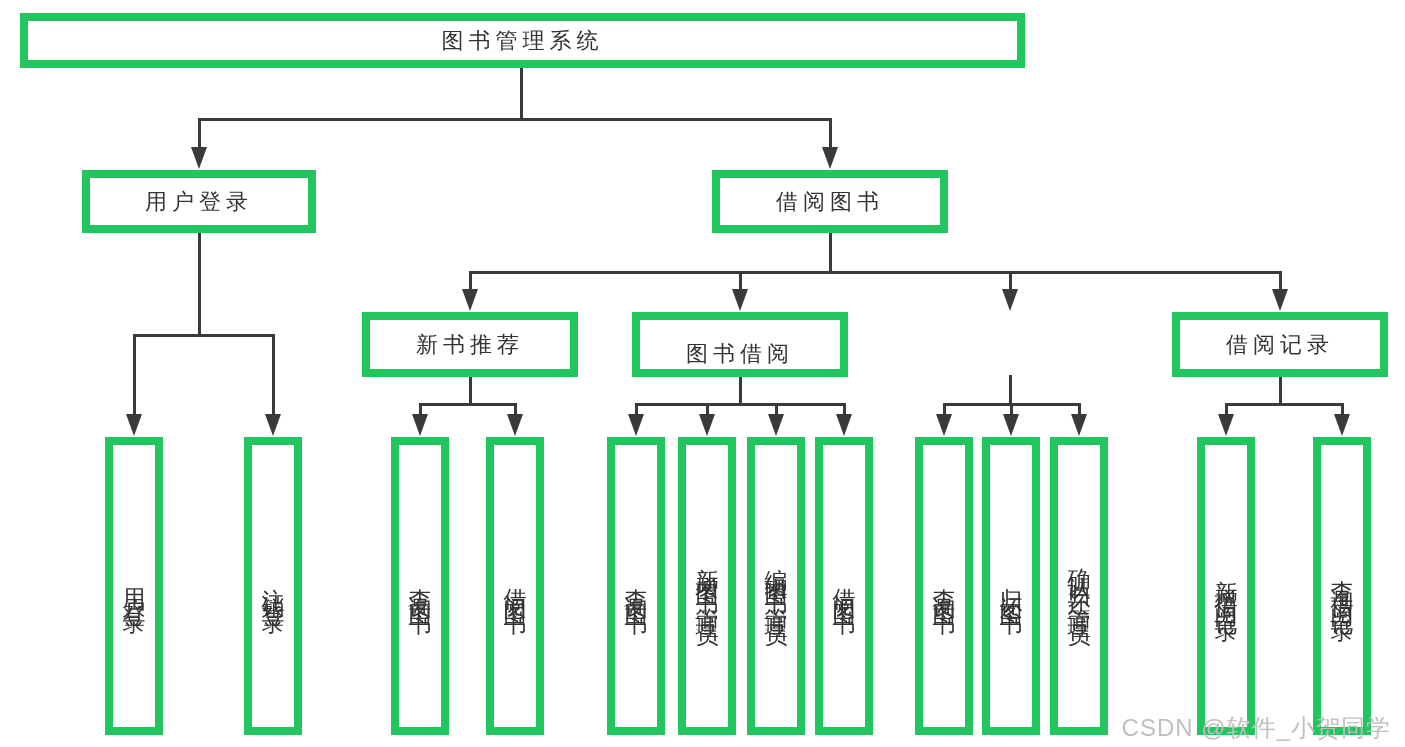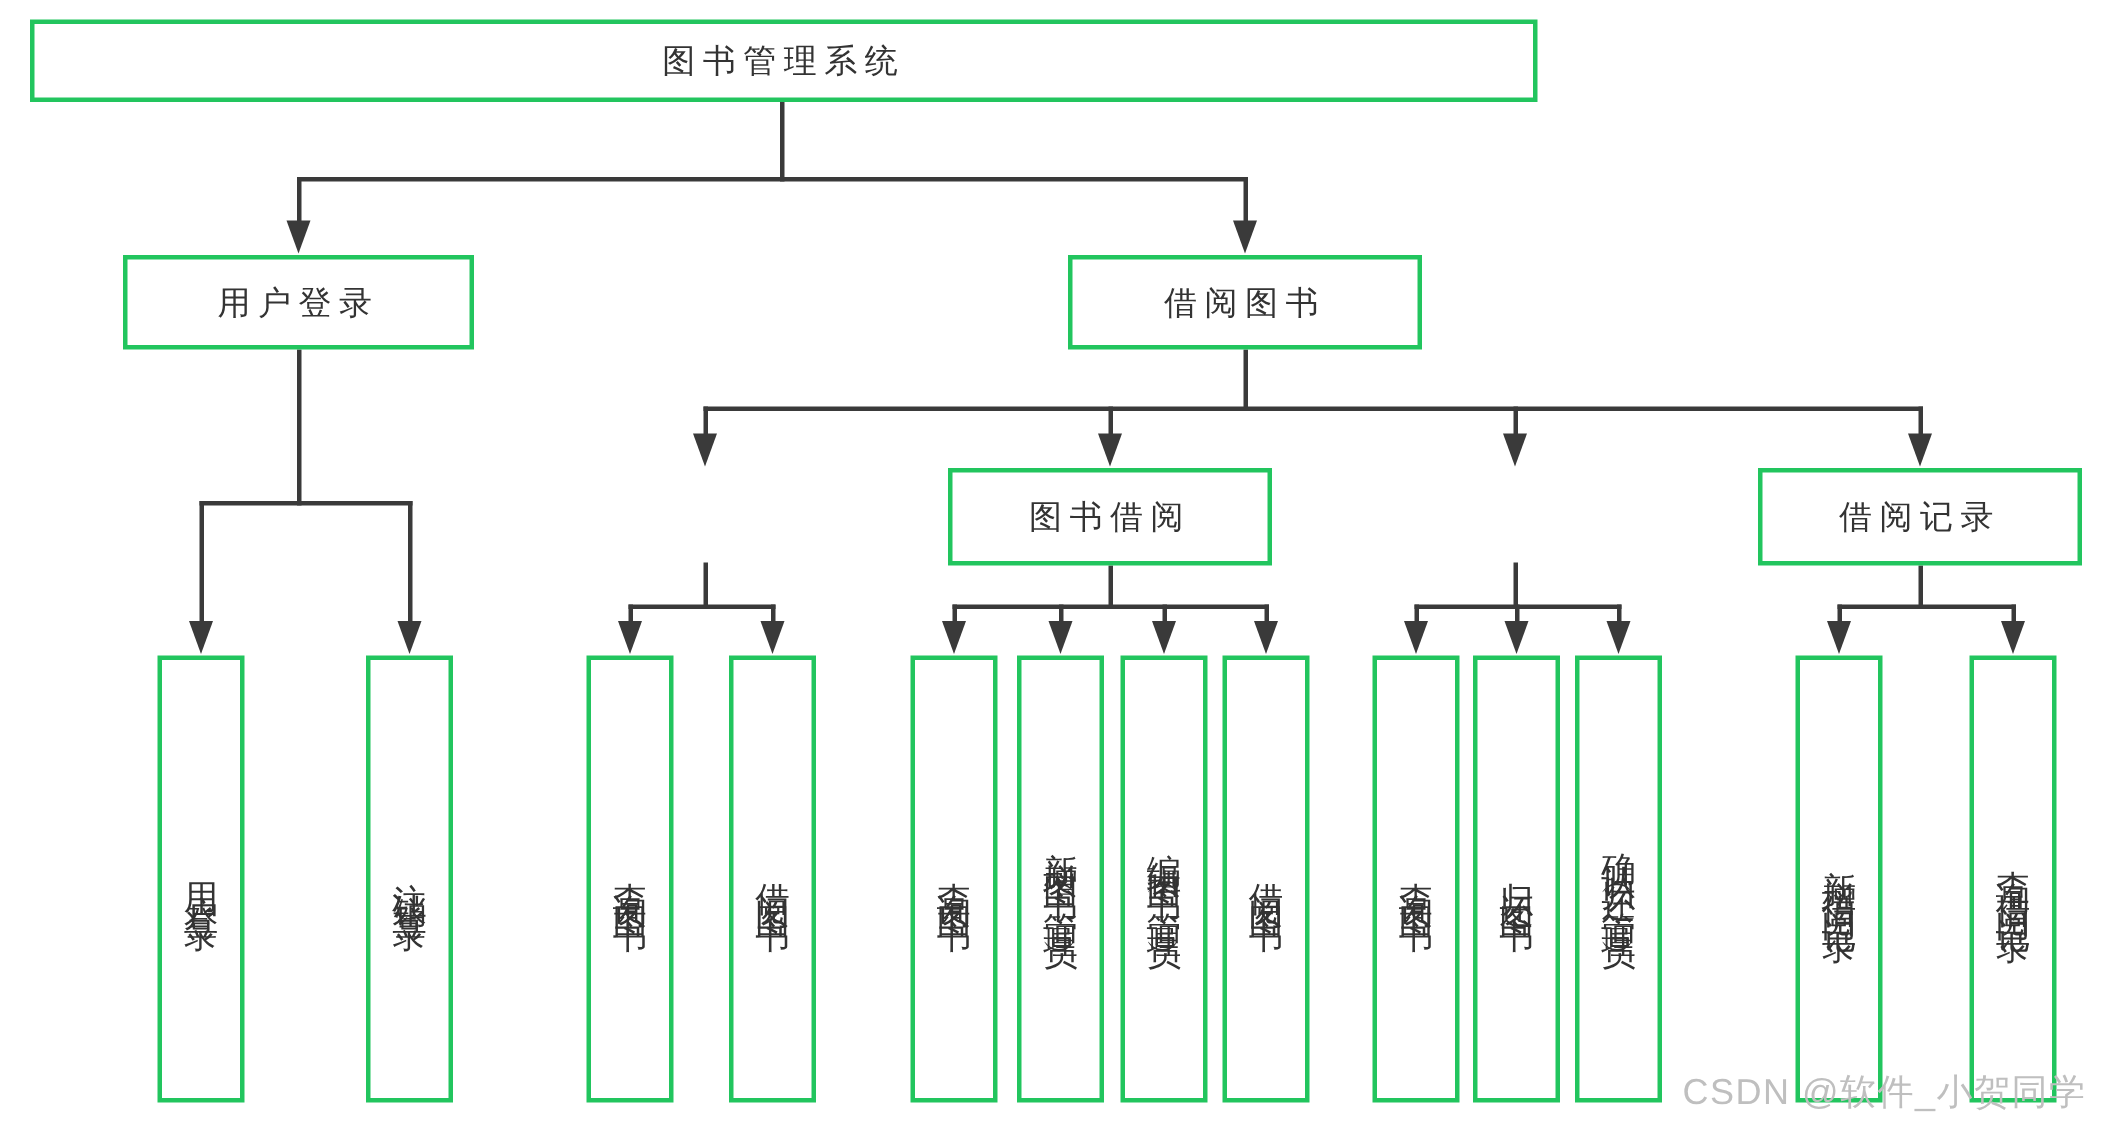--- a/index.html
+++ b/index.html
@@ -25,21 +25,21 @@
     position: absolute;
     width: 0; height: 0;
     border-left: 8px solid transparent;
     border-right: 8px solid transparent;
     border-top: 22px solid #3a3a3a;
   }
   
   .box {
     position: absolute;
     box-sizing: border-box;
-    border: 3px solid #22c55e;
+    border: 8px solid #22c55e;
     background: #ffffff;
     display: flex;
     align-items: center;
     justify-content: center;
     color: #333333;
     z-index: 2;
   }
   .hbox {
     font-size: 22px;
     letter-spacing: 5px;
@@ -131,21 +131,24 @@
     <span>图书管理系统</span>
   </div>
 
   <div class="box hbox" style="left:82px; top:170px; width:234px; height:63px;">
     <span>用户登录</span>
   </div>
   <div class="box hbox" style="left:712px; top:170px; width:236px; height:63px;">
     <span>借阅图书</span>
   </div>
 
-  <div class="box hbox" style="left:632px; top:312px; width:216px; height:65px;">
+  <div class="box hbox" style="left:362px; top:312px; width:216px; height:65px;">
+    <span>新书推荐</span>
+  </div>
+  <div class="box hbox" style="left:632px; top:312px; width:216px; height:65px;align-items:flex-end;">
     <span>图书借阅</span>
   </div>
   <div class="box hbox" style="left:1172px; top:312px; width:216px; height:65px;">
     <span>借阅记录</span>
   </div>
 
   <div class="box vbox" style="left:105px; top:437px; width:58px; height:298px;">
     <span>用户登录</span>
   </div>
   <div class="box vbox" style="left:244px; top:437px; width:58px; height:298px;">

